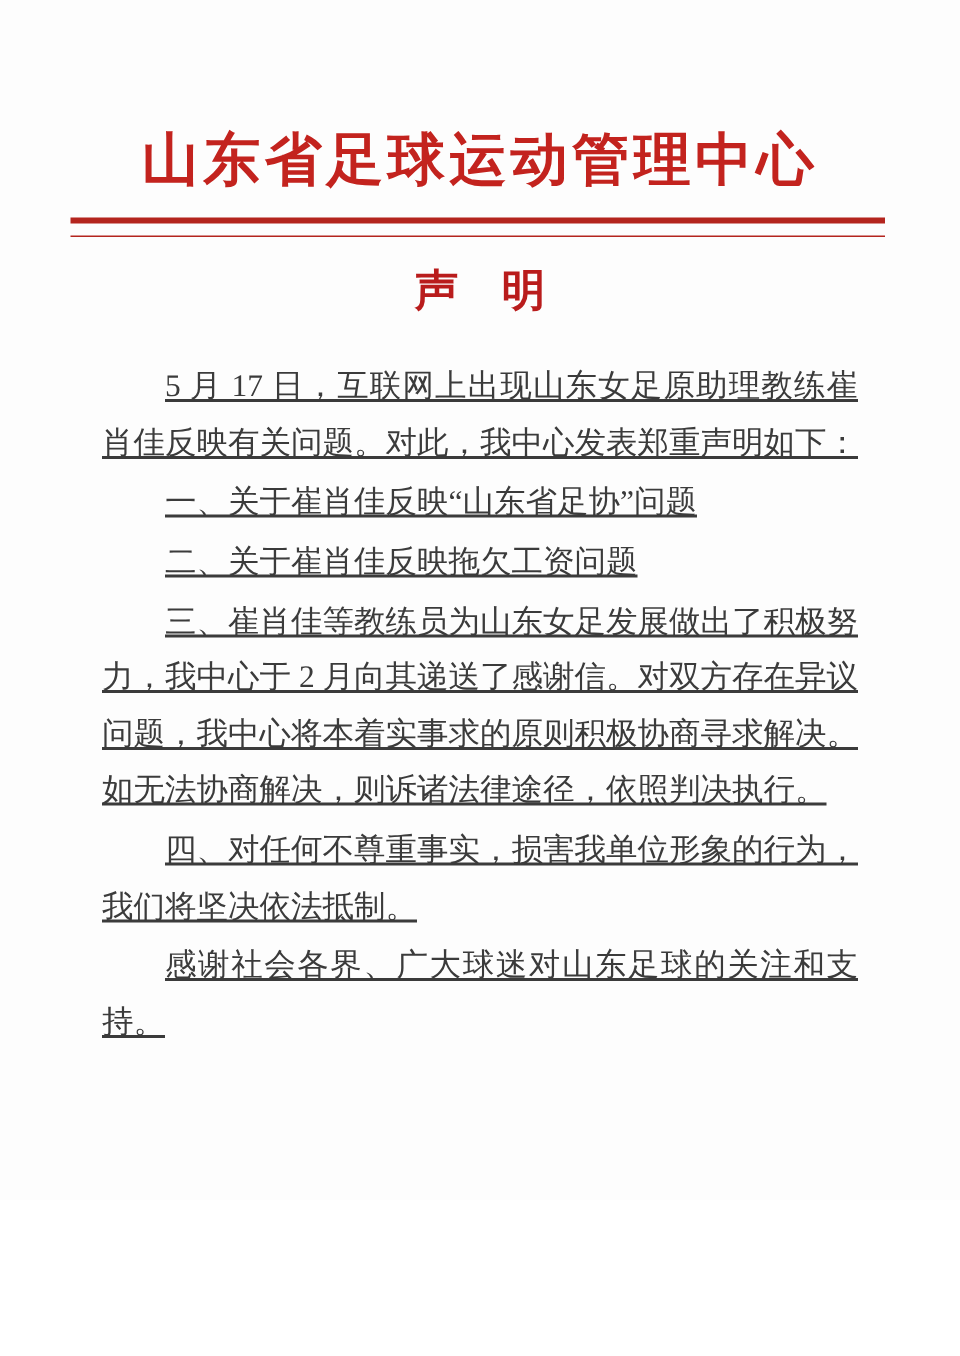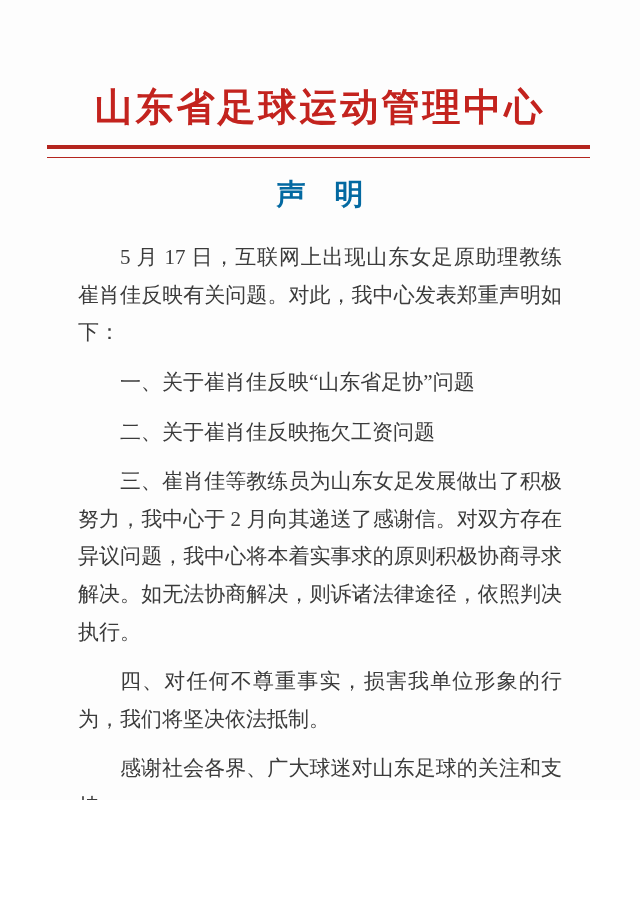--- a/index.html
+++ b/index.html
@@ -33,35 +33,36 @@
     border-top: 4.5px solid #b4251e;
     border-bottom: 1.5px solid #b4251e;
     background: transparent;
   }
   
   .doc-title {
     margin: 19px 0 0 0;
     text-align: center;
     font-size: 29px;
     font-weight: bold;
-    color: #0369a1;
+    color: #b91c1c;
     line-height: 1.2;
   }
   
   .body-text {
     margin-top: 28px;
     padding: 0 66px 0 66px;
     font-size: 21px;
     line-height: 37.6px;
     color: #3b3b3b;
     text-align: justify;
   }
   .body-text p {
-    margin: 12px;
+    margin: 2px;
     text-indent: 2em;
+    text-decoration: underline;
   }
   
   .footer-divider {
     position: absolute;
     left: 48px;
     top: 850px;
     width: 541px;
     height: 4.5px;
     background: #bf2b23;
     border-radius: 1px;

